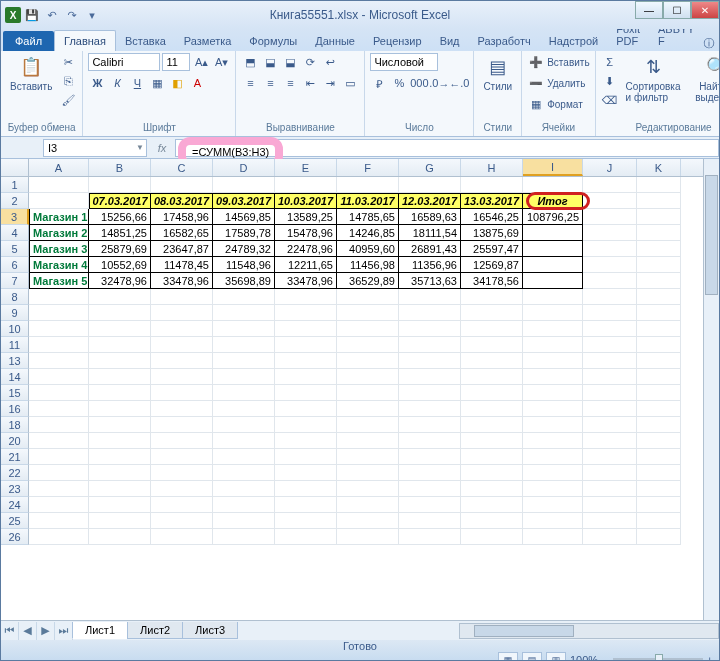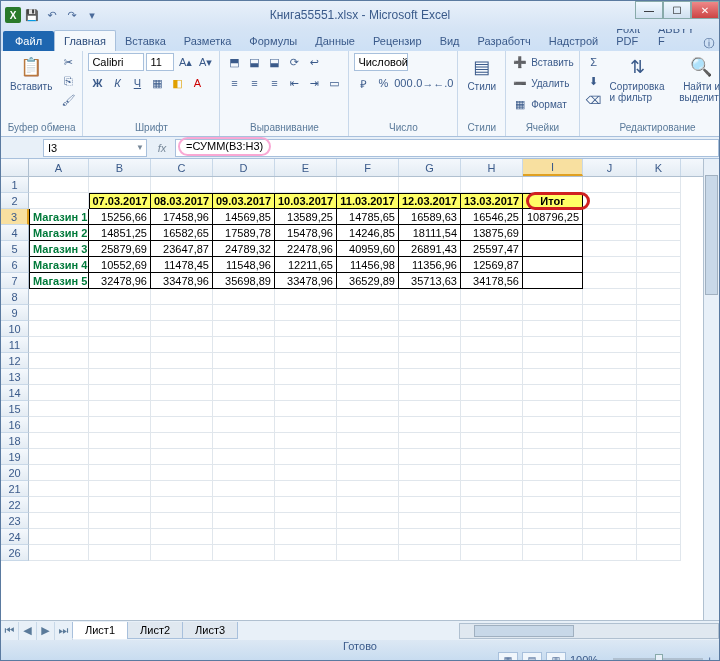--- a/index.html
+++ b/index.html
@@ -35,37 +35,37 @@
 .combo { border: 1px solid #a8c0dc; background: #fff; height: 18px; font-size: 11px; padding: 0 3px; display: inline-flex; align-items: center; }
 .vstack { display: flex; flex-direction: column; gap: 1px; }
 
 
 .fbar-row { height: 22px; background: #e8f0f8; border-bottom: 1px solid #a8c0dc; display: flex; align-items: center; font-size: 11px; }
 .namebox { width: 104px; border: 1px solid #a8c0dc; background: #fff; height: 18px; margin: 0 2px 0 42px; display: flex; align-items: center; padding: 0 4px; position: relative; }
 .namebox .dd { position: absolute; right: 2px; color: #789; font-size: 8px; }
 .fx-btns { display: flex; gap: 2px; padding: 0 4px; color: #789; }
 .fx-btn { width: 18px; height: 18px; display: flex; align-items: center; justify-content: center; font-style: italic; cursor: pointer; }
 .formula-input { flex: 1; border: 1px solid #a8c0dc; background: #fff; height: 18px; display: flex; align-items: center; padding: 0 4px; position: relative; }
-.formula-highlight { position: absolute; left: 2px; top: -3px; border: 2px solid #f9a8d4; border-radius: 12px; padding: 1px 6px 2px 6px; font-size: 11px; }
+.formula-highlight { position: absolute; left: 2px; top: -3px; border: 8px solid #f9a8d4; border-radius: 12px; padding: 1px 6px 2px 6px; font-size: 11px; }
 
 
 .grid-wrap { position: relative; height: 460px; overflow: hidden; background: #fff; }
 .colheads { display: flex; height: 18px; background: linear-gradient(#f4f8fc,#e4ecf4); border-bottom: 1px solid #b0c0d0; font-size: 11px; color: #3a5a8a; }
 .corner { width: 28px; border-right: 1px solid #b0c0d0; background: linear-gradient(#f4f8fc,#e4ecf4); }
 .colhead { border-right: 1px solid #c8d8e8; display: flex; align-items: center; justify-content: center; cursor: pointer; }
 .colhead.sel { background: #f8e0a0; border-bottom: 2px solid #e0a020; }
 .rows { }
 .row { display: flex; height: 16px; }
 .rowhead { width: 28px; background: linear-gradient(#f4f8fc,#e4ecf4); border-right: 1px solid #b0c0d0; border-bottom: 1px solid #c8d8e8; display: flex; align-items: center; justify-content: center; font-size: 11px; color: #3a5a8a; cursor: pointer; }
 .rowhead.sel { background: #f8e0a0; border-right: 2px solid #e0a020; }
 .cell { border-right: 1px solid #e0e6ec; border-bottom: 1px solid #e0e6ec; font-size: 11px; display: flex; align-items: center; padding: 0 3px; overflow: hidden; white-space: nowrap; }
 .cell.bordered { border-right: 1px solid #000; border-bottom: 1px solid #000; }
 .cell.btop { border-top: 1px solid #000; }
 .cell.bleft { border-left: 1px solid #000; }
-.cell.hdr { background: #ffff66; font-weight: bold; justify-content: center; }
+.cell.hdr { background: #ffff66; font-weight: bold; justify-content: center; font-style: italic; }
 .cell.store { color: #007a3a; font-weight: bold; }
 .cell.num { justify-content: flex-end; }
 
 .active-cell-ring { position: absolute; border: 3px solid #d02020; border-radius: 12px; pointer-events: none; }
 
 
 .cA { width: 60px; } .cB { width: 62px; } .cC { width: 62px; } .cD { width: 62px; }
 .cE { width: 62px; } .cF { width: 62px; } .cG { width: 62px; } .cH { width: 62px; }
 .cI { width: 60px; } .cJ { width: 54px; } .cK { width: 44px; }
 
@@ -138,21 +138,21 @@
         <span class="smallbtn">⎘</span>
         <span class="smallbtn">🖌</span>
       </div>
     </div>
     <div class="glabel">Буфер обмена</div>
   </div>
 
   <div class="rgroup">
     <div class="gbody vstack">
       <div class="smallrow">
-        <span class="combo" style="width:56px">Calibri</span>
+        <span class="combo" style="width:72px">Calibri</span>
         <span class="combo" style="width:28px">11</span>
         <span class="smallbtn">A▴</span>
         <span class="smallbtn">A▾</span>
       </div>
       <div class="smallrow">
         <span class="smallbtn">
             <b>Ж</b>
           </span>
         <span class="smallbtn">
             <i>К</i>
@@ -184,21 +184,21 @@
         <span class="smallbtn">⇤</span>
         <span class="smallbtn">⇥</span>
         <span class="smallbtn">▭</span>
       </div>
     </div>
     <div class="glabel">Выравнивание</div>
   </div>
 
   <div class="rgroup">
     <div class="gbody vstack">
-      <span class="combo" style="width:54px">Числовой</span>
+      <span class="combo" style="width:68px">Числовой</span>
       <div class="smallrow">
         <span class="smallbtn">₽</span>
         <span class="smallbtn">%</span>
         <span class="smallbtn">000</span>
         <span class="smallbtn">.0→</span>
         <span class="smallbtn">←.0</span>
       </div>
     </div>
     <div class="glabel">Число</div>
   </div>
@@ -428,34 +428,20 @@
         <div class="cell cD"></div>
         <div class="cell cE"></div>
         <div class="cell cF"></div>
         <div class="cell cG"></div>
         <div class="cell cH"></div>
         <div class="cell cI"></div>
         <div class="cell cJ"></div>
         <div class="cell cK"></div>
       </div>
       <div class="row">
-        <div class="rowhead">12</div>
-        <div class="cell cA"></div>
-        <div class="cell cB"></div>
-        <div class="cell cC"></div>
-        <div class="cell cD"></div>
-        <div class="cell cE"></div>
-        <div class="cell cF"></div>
-        <div class="cell cG"></div>
-        <div class="cell cH"></div>
-        <div class="cell cI"></div>
-        <div class="cell cJ"></div>
-        <div class="cell cK"></div>
-      </div>
-      <div class="row">
         <div class="rowhead">13</div>
         <div class="cell cA"></div>
         <div class="cell cB"></div>
         <div class="cell cC"></div>
         <div class="cell cD"></div>
         <div class="cell cE"></div>
         <div class="cell cF"></div>
         <div class="cell cG"></div>
         <div class="cell cH"></div>
         <div class="cell cI"></div>
@@ -512,34 +498,20 @@
         <div class="cell cD"></div>
         <div class="cell cE"></div>
         <div class="cell cF"></div>
         <div class="cell cG"></div>
         <div class="cell cH"></div>
         <div class="cell cI"></div>
         <div class="cell cJ"></div>
         <div class="cell cK"></div>
       </div>
       <div class="row">
-        <div class="rowhead">19</div>
-        <div class="cell cA"></div>
-        <div class="cell cB"></div>
-        <div class="cell cC"></div>
-        <div class="cell cD"></div>
-        <div class="cell cE"></div>
-        <div class="cell cF"></div>
-        <div class="cell cG"></div>
-        <div class="cell cH"></div>
-        <div class="cell cI"></div>
-        <div class="cell cJ"></div>
-        <div class="cell cK"></div>
-      </div>
-      <div class="row">
         <div class="rowhead">20</div>
         <div class="cell cA"></div>
         <div class="cell cB"></div>
         <div class="cell cC"></div>
         <div class="cell cD"></div>
         <div class="cell cE"></div>
         <div class="cell cF"></div>
         <div class="cell cG"></div>
         <div class="cell cH"></div>
         <div class="cell cI"></div>
@@ -583,20 +555,34 @@
         <div class="cell cE"></div>
         <div class="cell cF"></div>
         <div class="cell cG"></div>
         <div class="cell cH"></div>
         <div class="cell cI"></div>
         <div class="cell cJ"></div>
         <div class="cell cK"></div>
       </div>
       <div class="row">
         <div class="rowhead">24</div>
+        <div class="cell cA"></div>
+        <div class="cell cB"></div>
+        <div class="cell cC"></div>
+        <div class="cell cD"></div>
+        <div class="cell cE"></div>
+        <div class="cell cF"></div>
+        <div class="cell cG"></div>
+        <div class="cell cH"></div>
+        <div class="cell cI"></div>
+        <div class="cell cJ"></div>
+        <div class="cell cK"></div>
+      </div>
+      <div class="row">
+        <div class="rowhead">25</div>
         <div class="cell cA"></div>
         <div class="cell cB"></div>
         <div class="cell cC"></div>
         <div class="cell cD"></div>
         <div class="cell cE"></div>
         <div class="cell cF"></div>
         <div class="cell cG"></div>
         <div class="cell cH"></div>
         <div class="cell cI"></div>
         <div class="cell cJ"></div>

